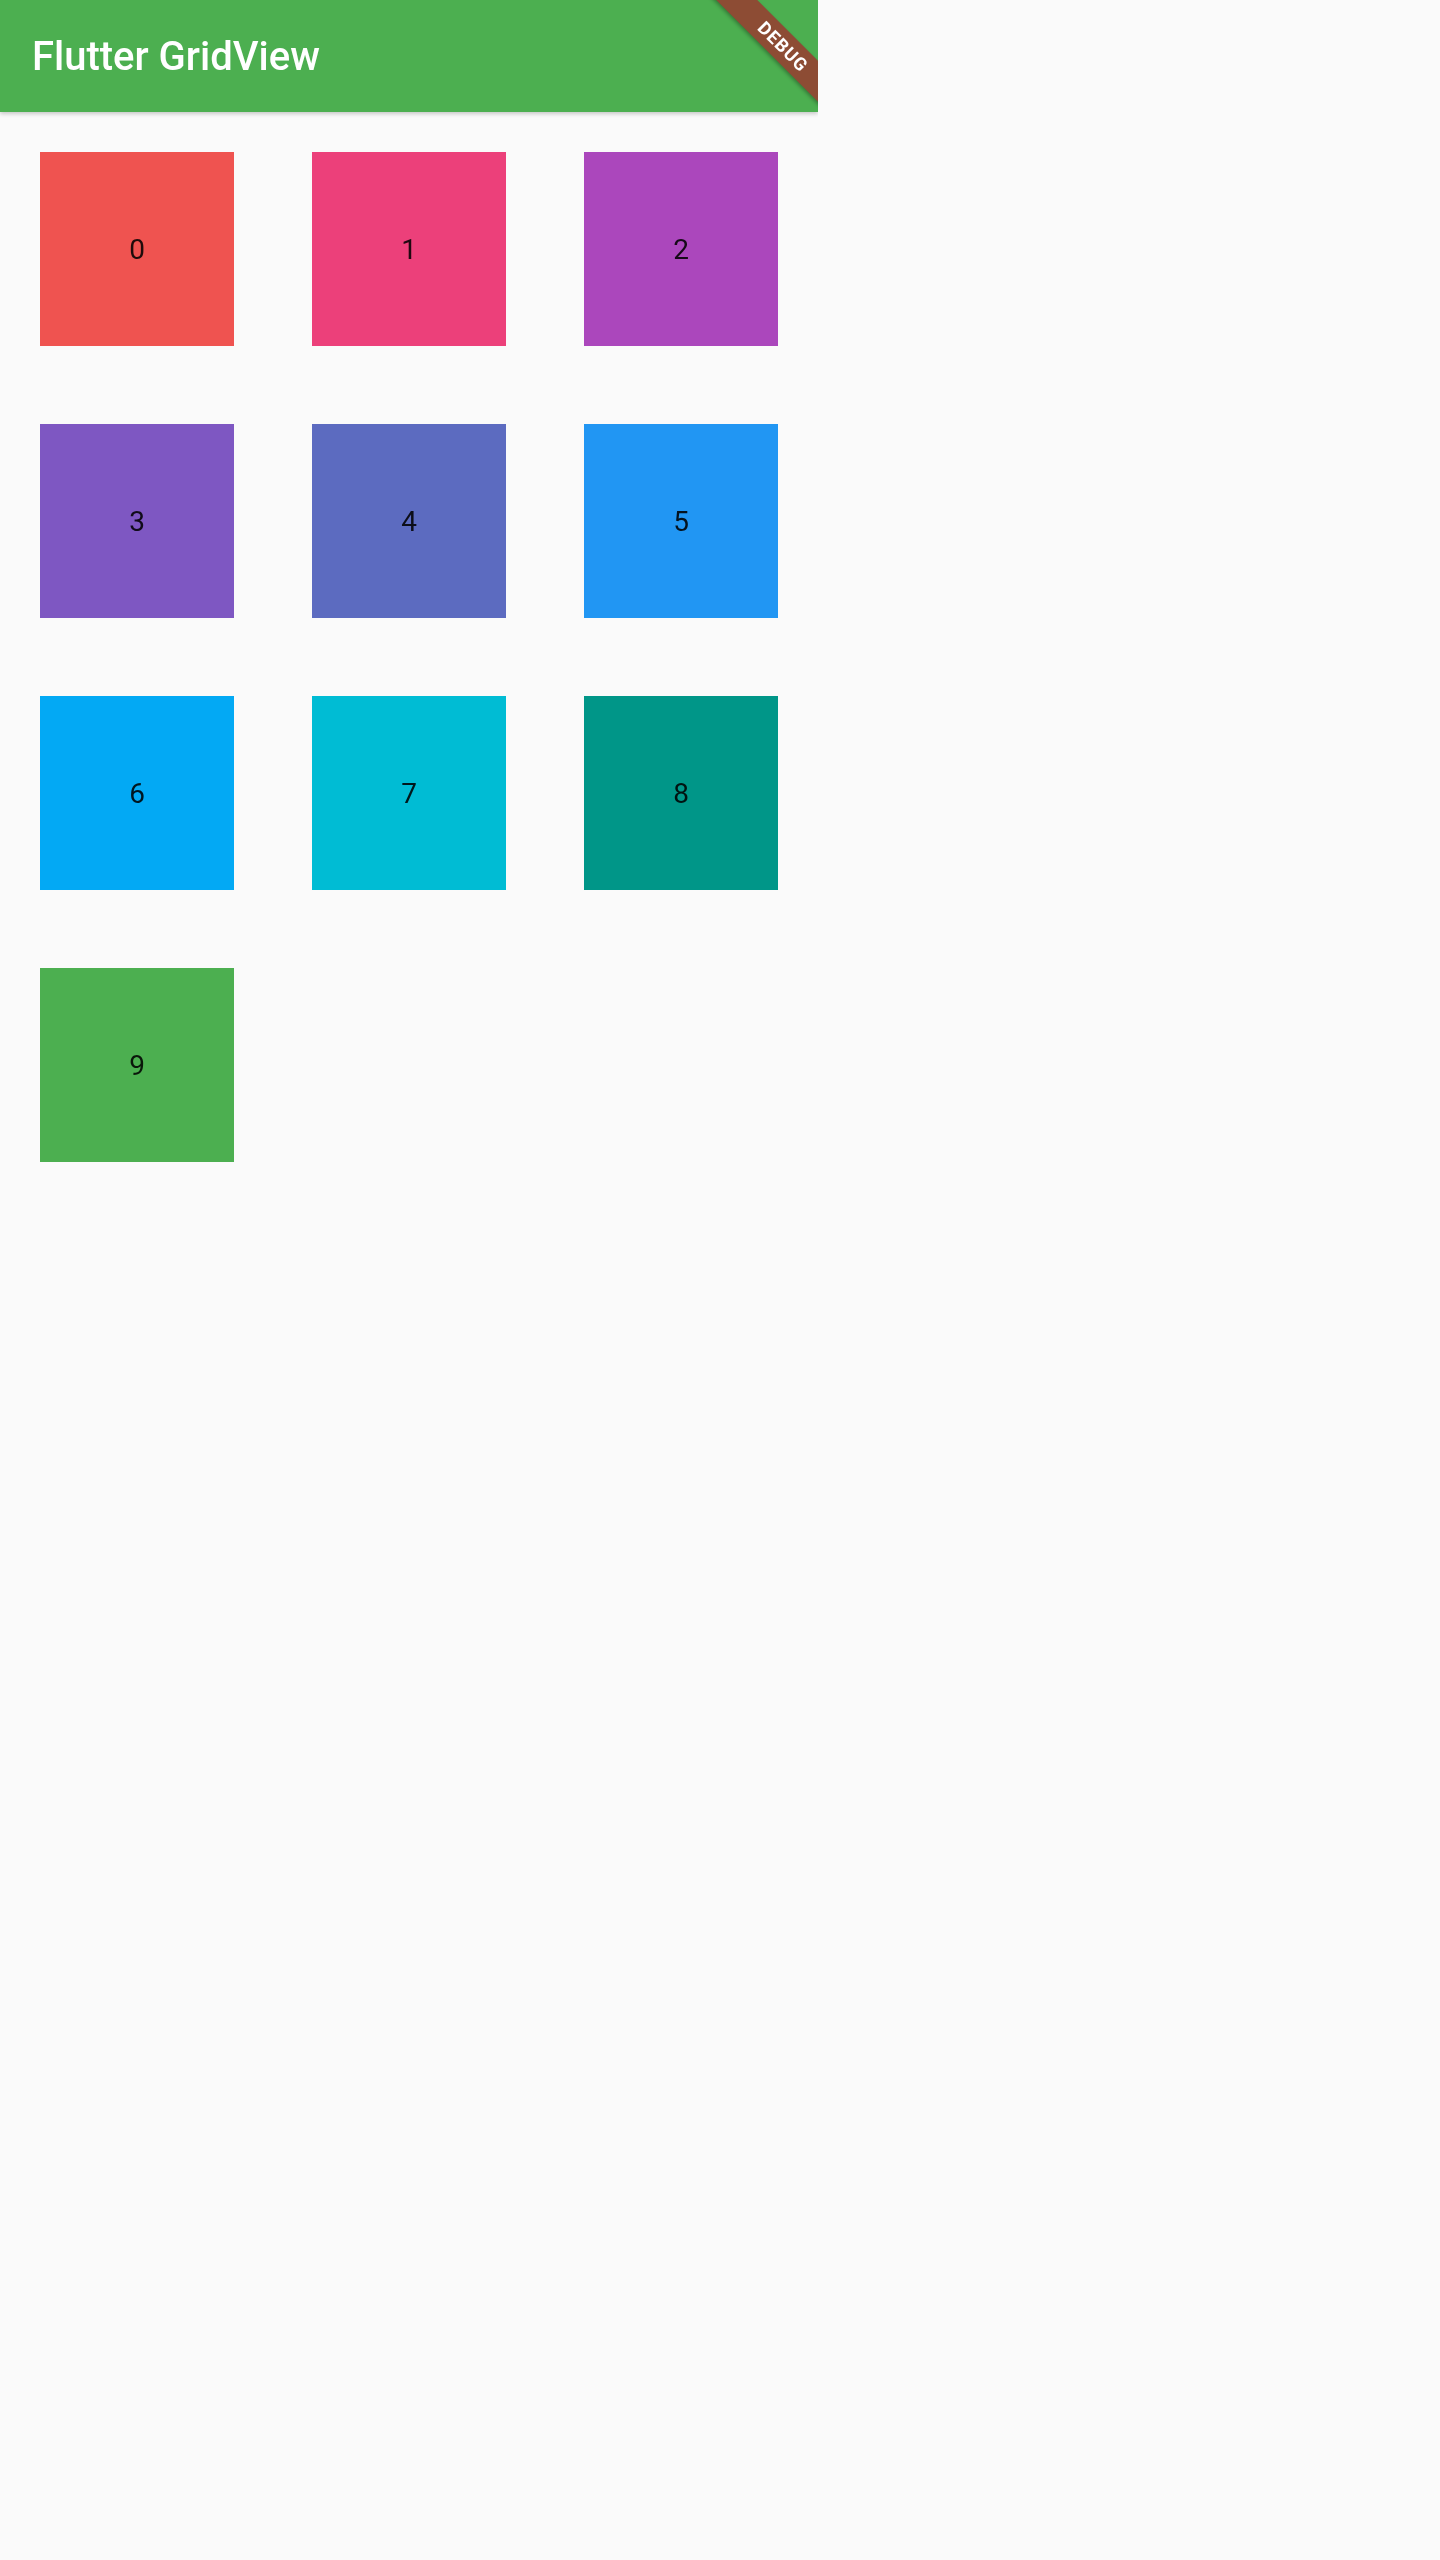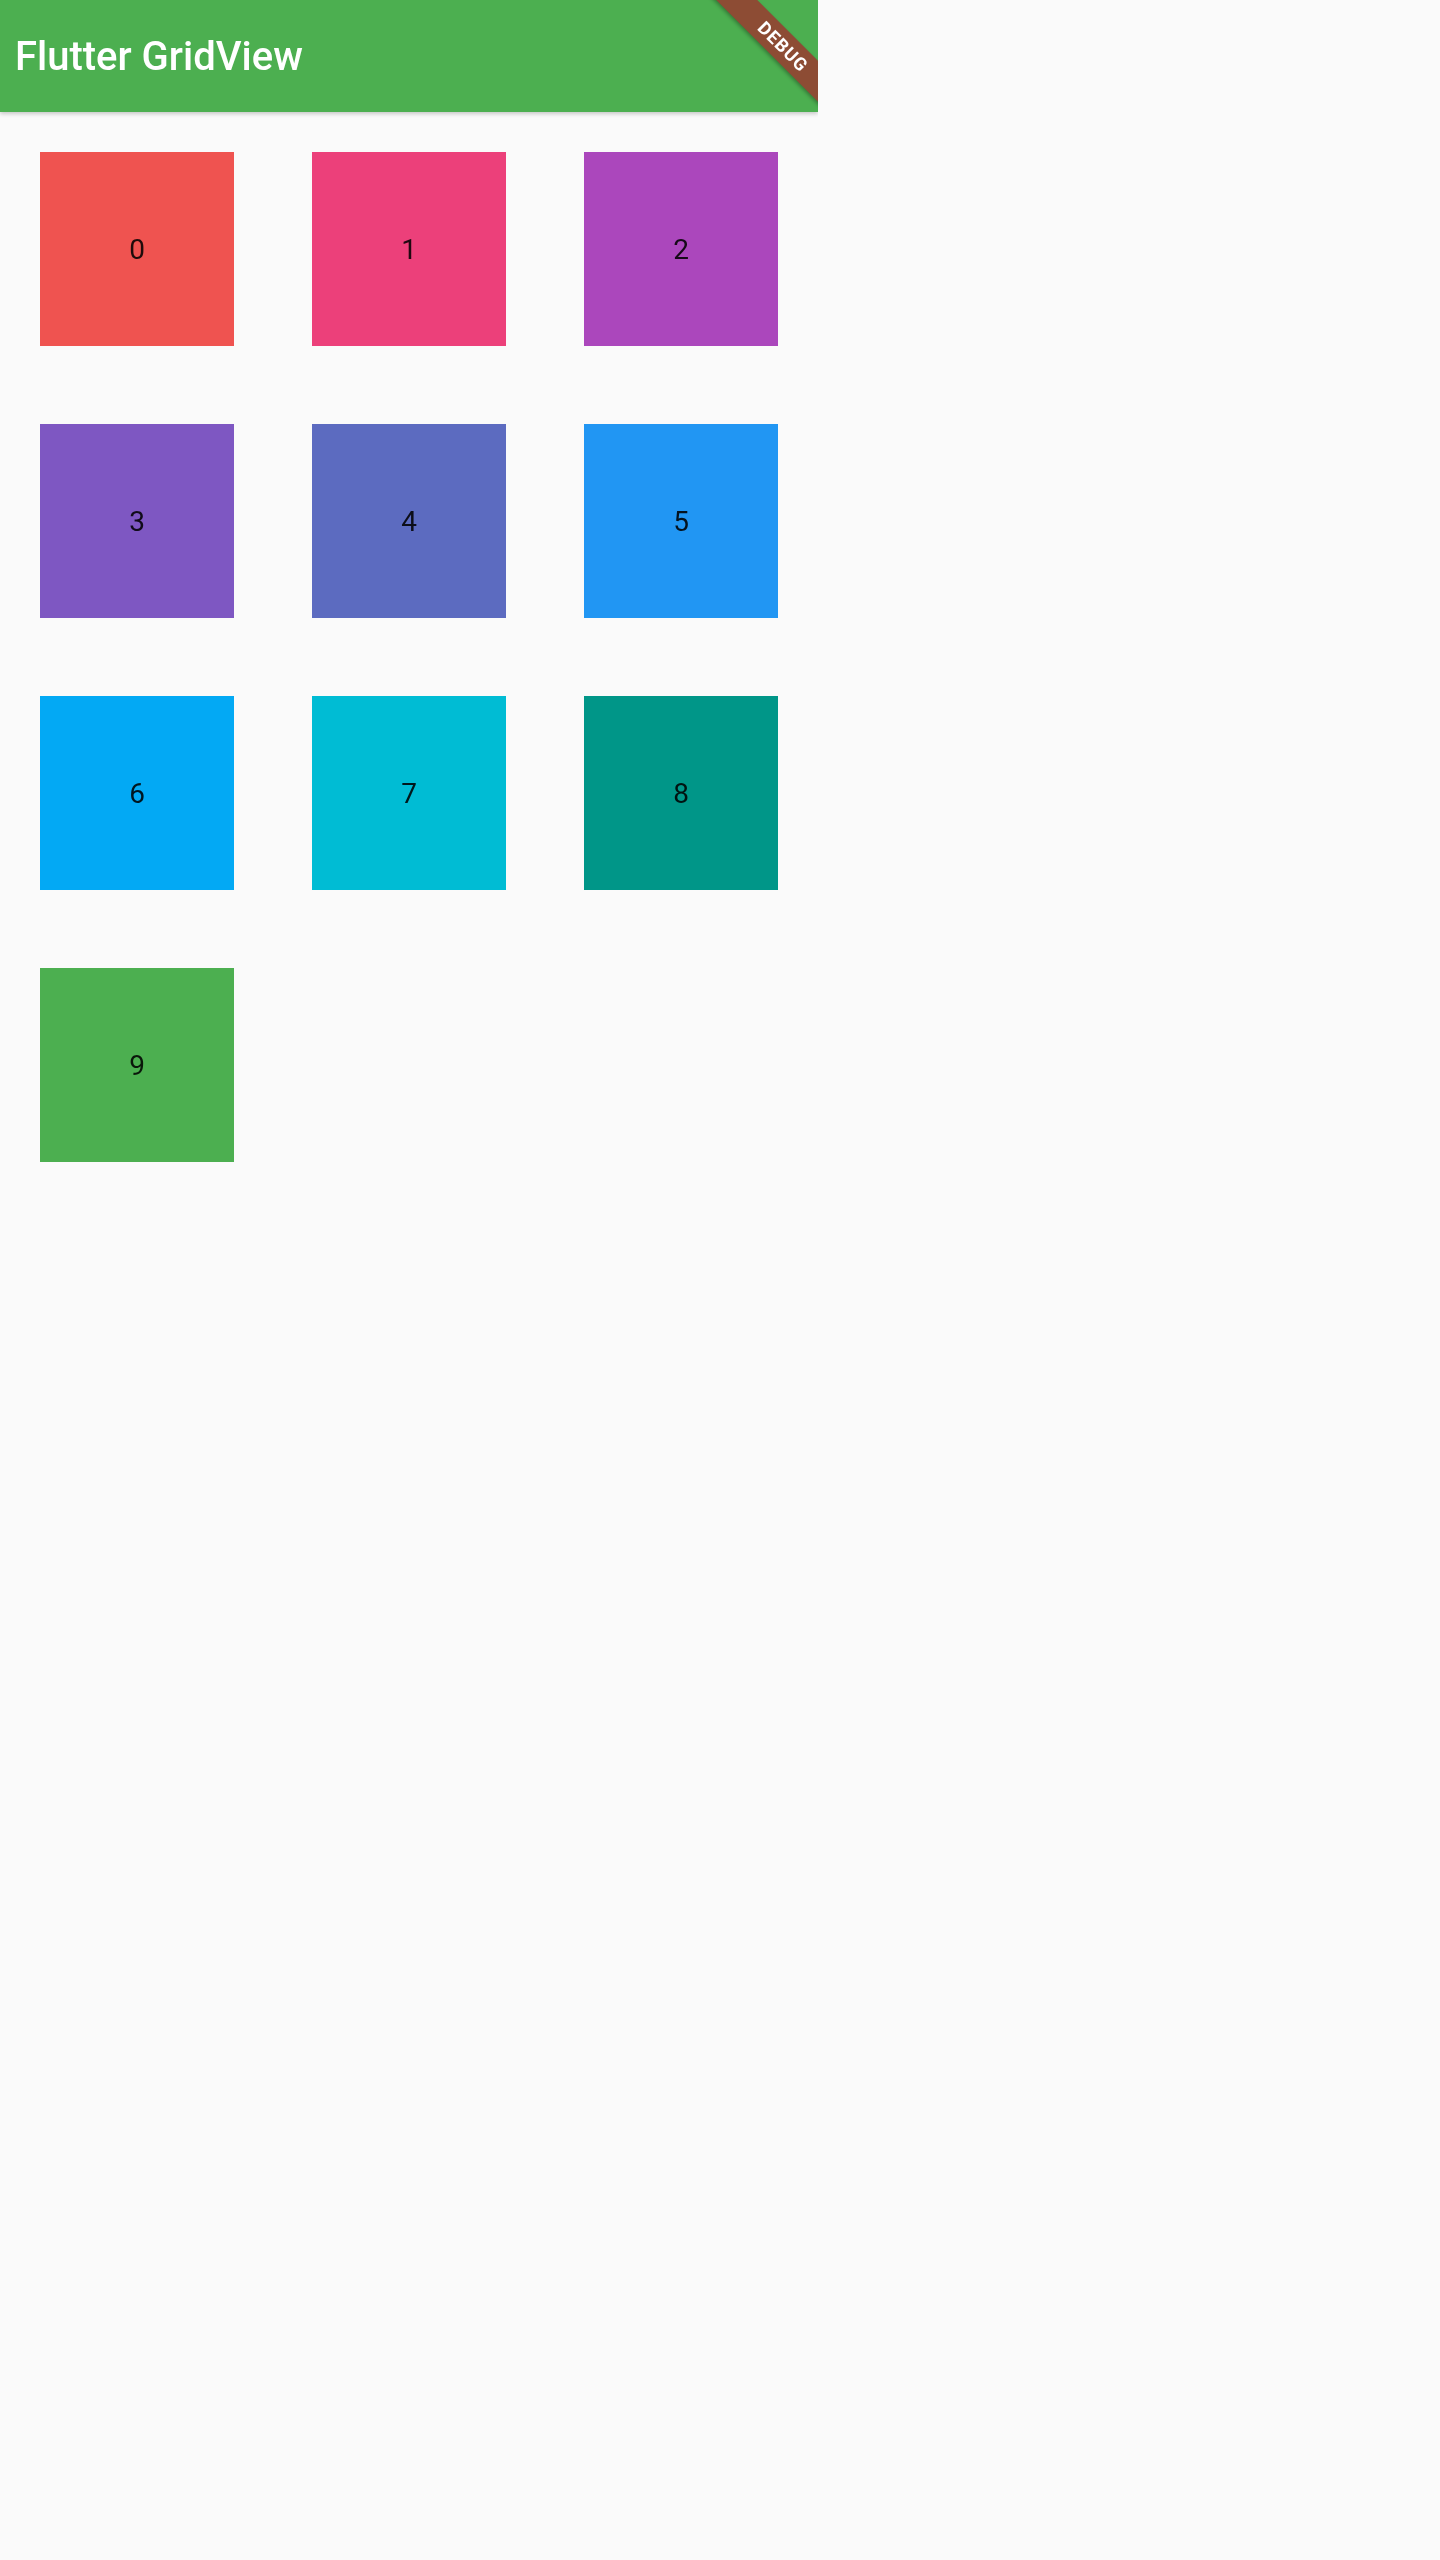--- a/index.html
+++ b/index.html
@@ -15,21 +15,21 @@
       height: 1454px;
       overflow: hidden;
       position: relative;
     }
     
     .app-bar {
       background: #4caf50;
       height: 112px;
       display: flex;
       align-items: center;
-      padding-left: 15px;
+      padding-left: 32px;
       box-shadow: 0 2px 4px rgba(0,0,0,0.2);
       position: relative;
     }
     
     .app-bar-title {
       color: #ffffff;
       font-size: 40px;
       font-weight: 500;
     }
     

